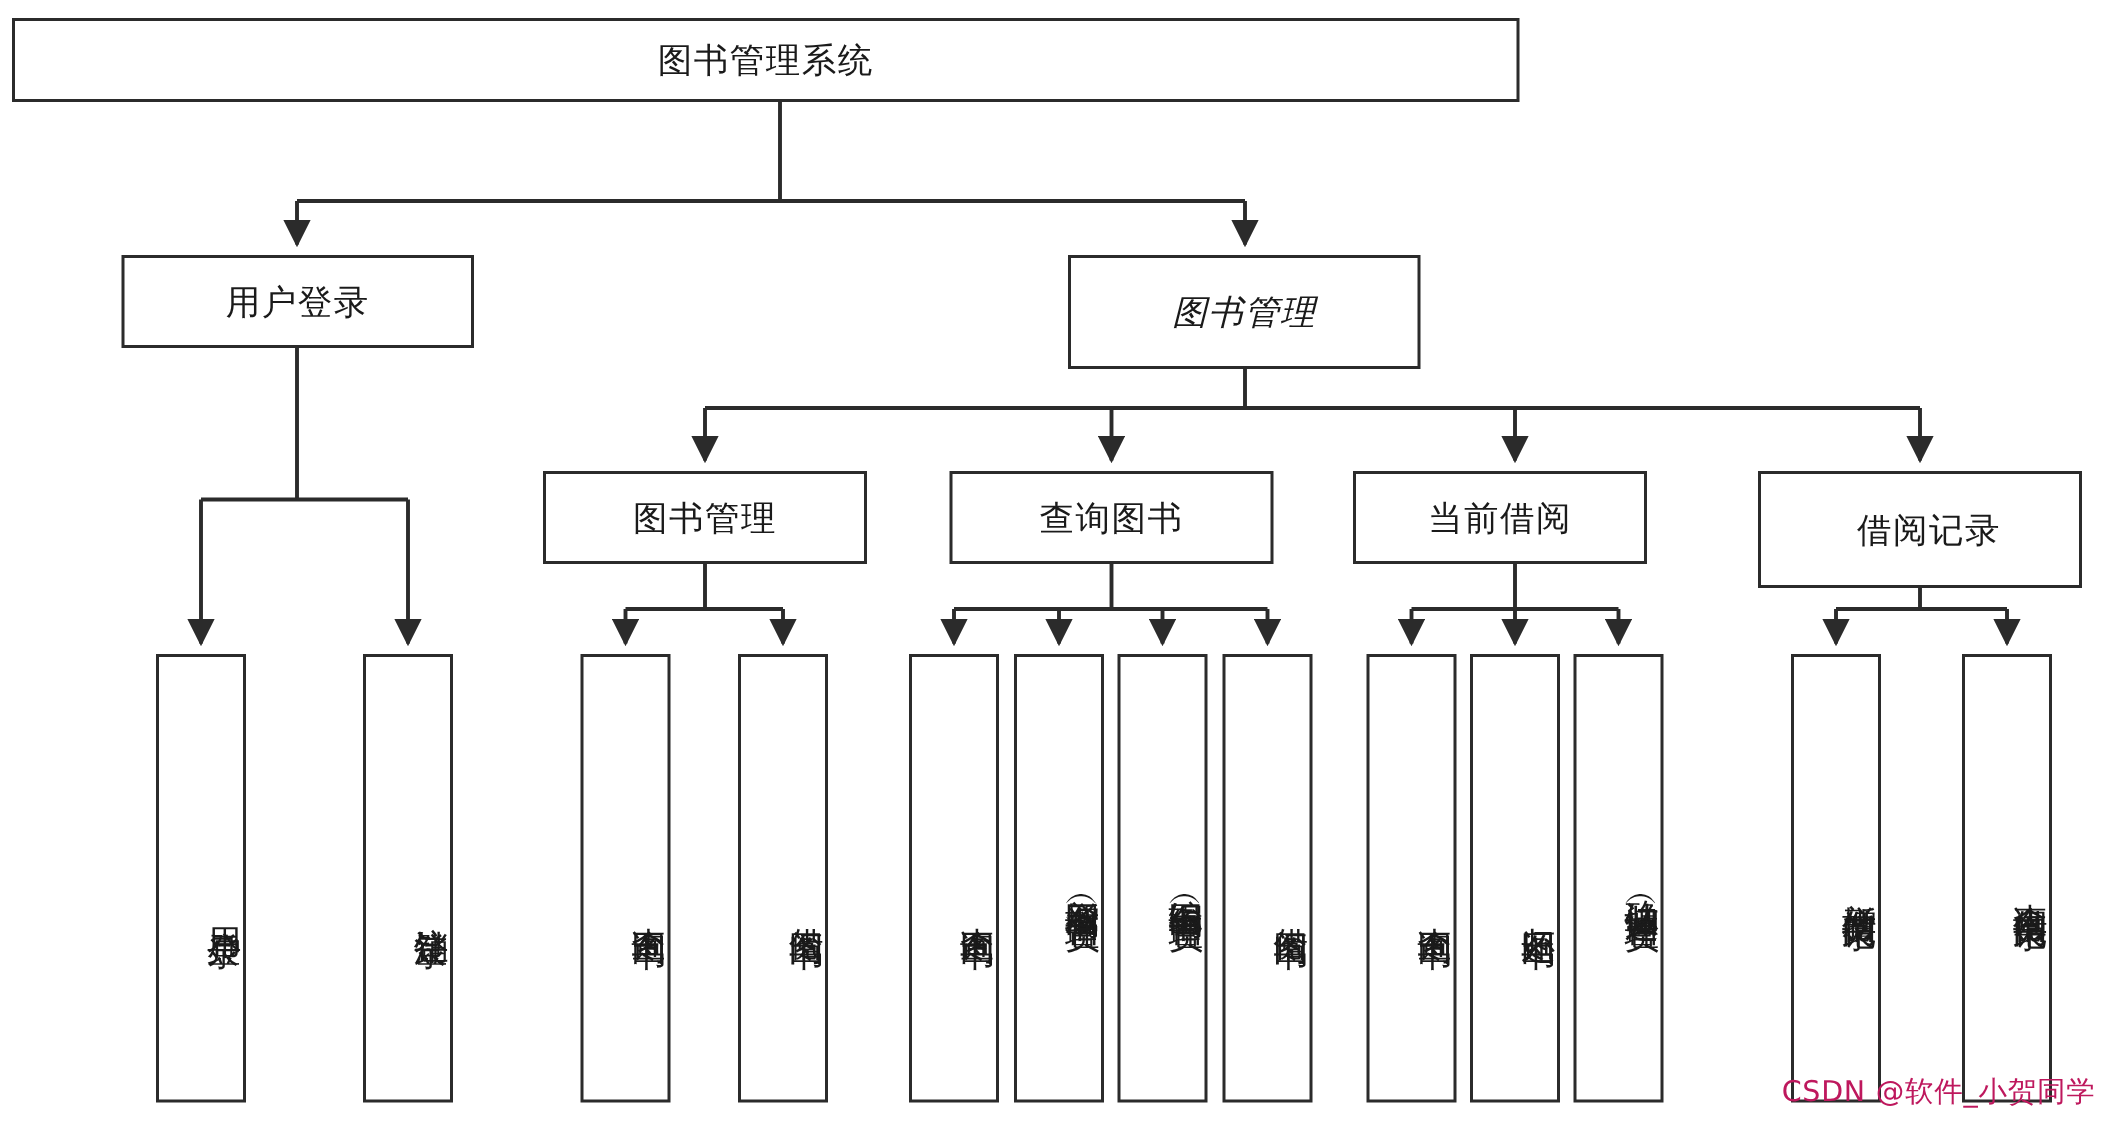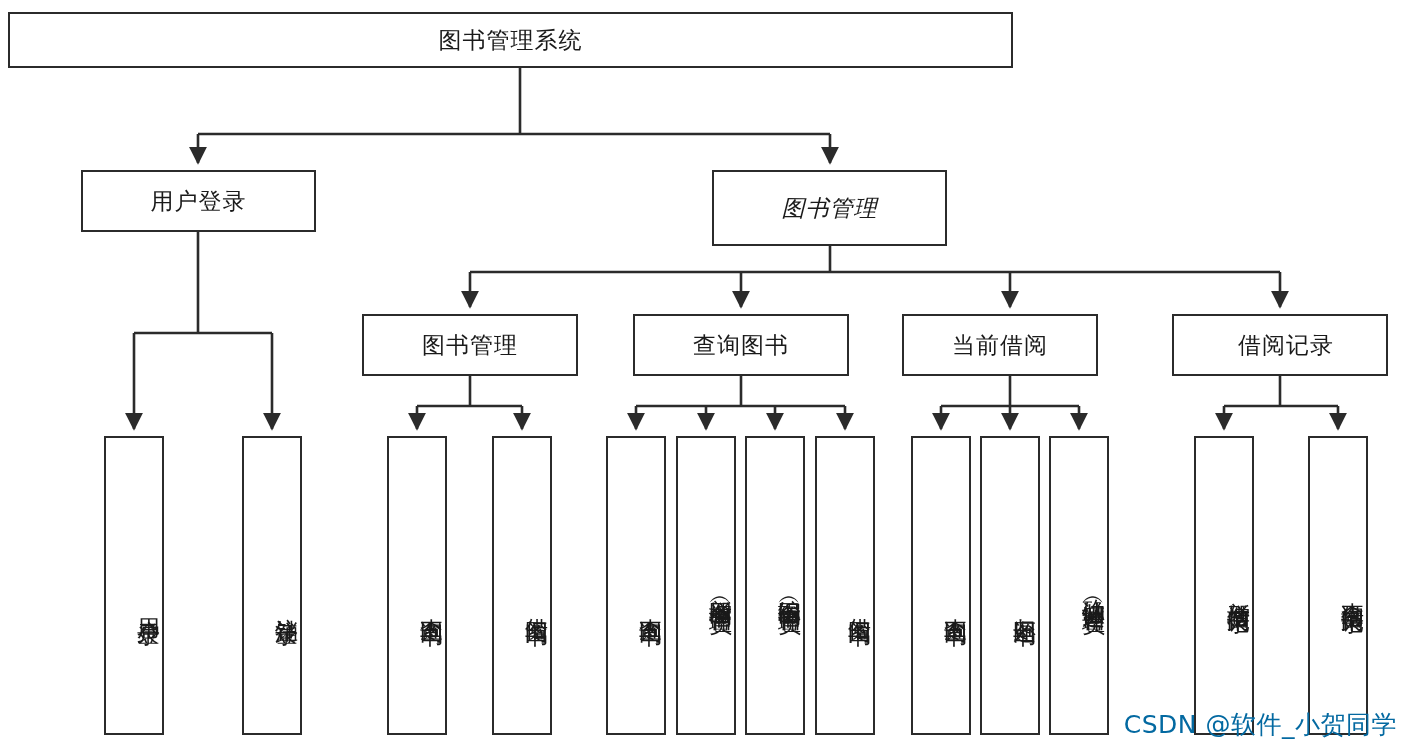--- a/index.html
+++ b/index.html
@@ -57,22 +57,22 @@
     display: block;
     margin-top: 36px;
   }
   .node.vert.tall .lbl {
     margin-top: 8px;
   }
   #watermark {
     position: absolute;
     right: 8px;
     bottom: 6px;
-    font-size: 25px;
-    color: #0369a1;
+    font-size: 19px;
+    color: #be185d;
     letter-spacing: 0.5px;
     white-space: nowrap;
   }
 </style>
 </head>
 <body>
 
 <div id="canvas">
 
   <svg id="wires" viewBox="0 0 1405 747" xmlns="http://www.w3.org/2000/svg">
@@ -138,21 +138,21 @@
 
   <div class="node horiz" style="left:362px; top:314px; width:216px; height:62px;">
     <span class="lbl">图书管理</span>
   </div>
   <div class="node horiz" style="left:633px; top:314px; width:216px; height:62px;">
     <span class="lbl">查询图书</span>
   </div>
   <div class="node horiz" style="left:902px; top:314px; width:196px; height:62px;">
     <span class="lbl">当前借阅</span>
   </div>
-  <div class="node horiz" style="left:1172px; top:314px; width:216px; height:62px;padding-left:12px;">
+  <div class="node horiz" style="left:1172px; top:314px; width:216px; height:78px;padding-left:12px;">
     <span class="lbl">借阅记录</span>
   </div>
 
   <div class="node vert" style="left:104px; top:436px; width:60px; height:299px;">
     <span class="lbl">用户登录</span>
   </div>
   <div class="node vert" style="left:242px; top:436px; width:60px; height:299px;">
     <span class="lbl">注销登录</span>
   </div>
 

